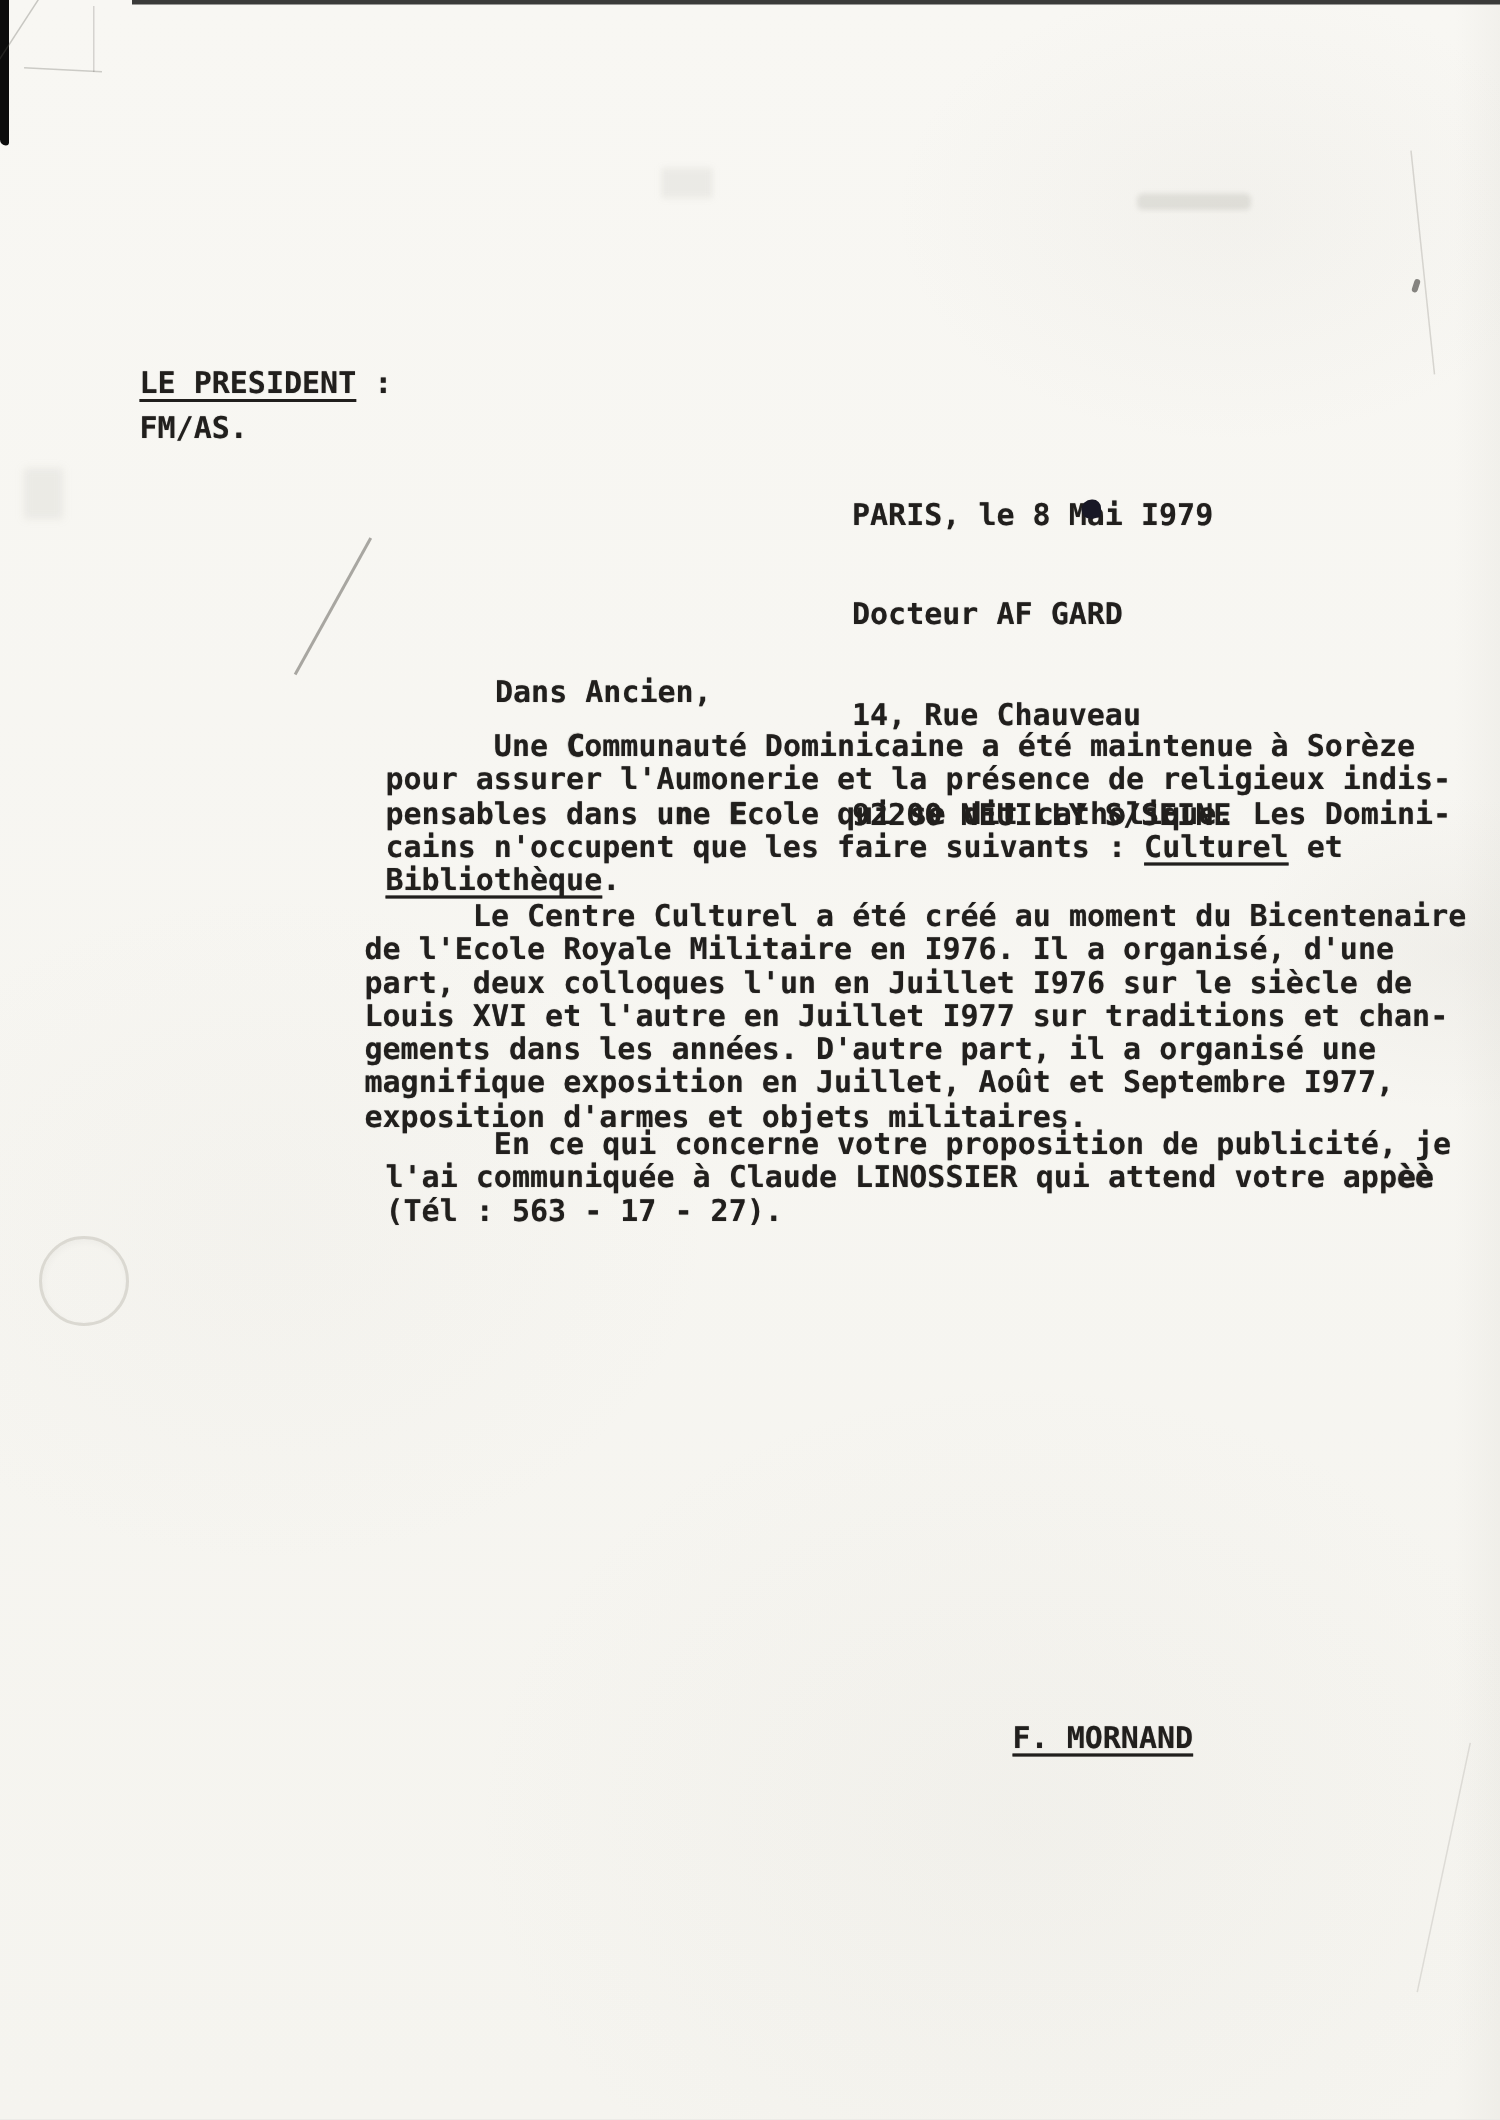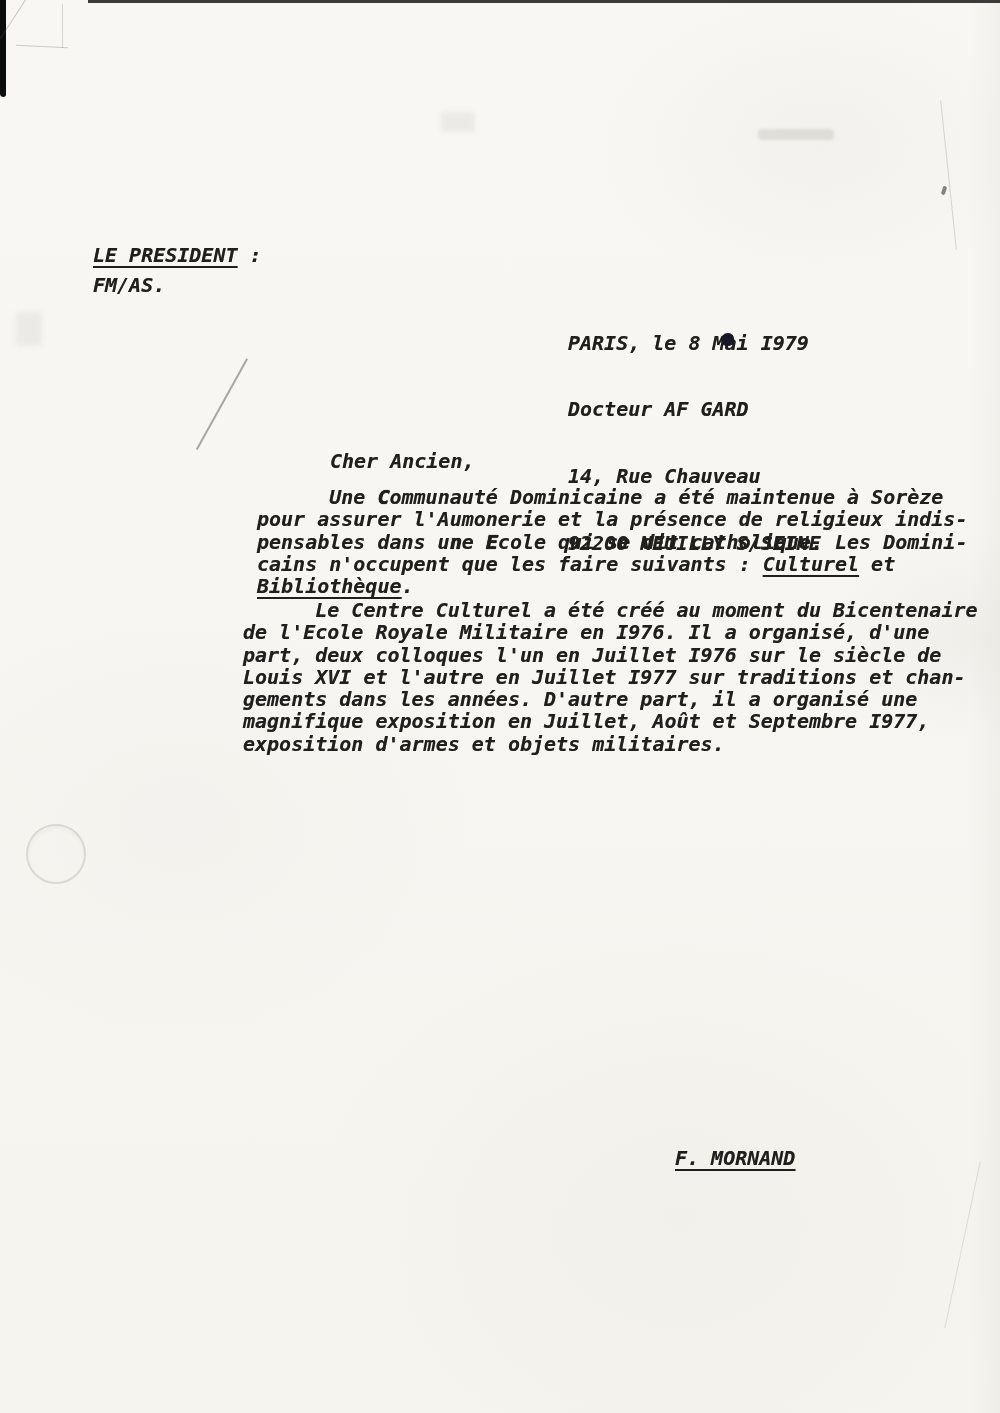--- a/index.html
+++ b/index.html
@@ -10,21 +10,20 @@
     margin: 0 auto;
     overflow: hidden;
     background:
       radial-gradient(ellipse 320px 220px at 82% 10%, rgba(196,192,184,0.10), transparent 70%),
       radial-gradient(ellipse 420px 320px at 18% 58%, rgba(203,199,191,0.07), transparent 70%),
       radial-gradient(ellipse 520px 420px at 68% 86%, rgba(198,195,187,0.09), transparent 70%),
       radial-gradient(ellipse 200px 150px at 97% 45%, rgba(190,186,178,0.12), transparent 70%),
       linear-gradient(to left, rgba(184,180,170,0.10), transparent 30px),
       linear-gradient(#f8f7f3, #f5f4ef);
     font-family: "DejaVu Sans Mono", "Liberation Mono", monospace;
-    font-style: italic;
     font-weight: bold;
     font-size: 20px;
     line-height: 22.3px;
     color: #211f1d;
   }
   .tw { position: absolute; white-space: pre; text-shadow: 0 0 0.6px rgba(33,31,29,0.55); }
   .seg.u, .u-inline {
     text-decoration: underline;
     text-decoration-thickness: 2px;
     text-underline-offset: 4px;
@@ -72,30 +71,33 @@
   <div class="tw" style="left:93px; top:274px;">FM/AS.</div>
 
   <div class="tw" style="left:568px; top:287px;">
     <div>PARIS, le 8 Mai I979</div>
     <div>Docteur AF GARD</div>
     <div>14, Rue Chauveau</div>
     <div>92200 NEUILLY S/SEINE</div>
   </div>
   <div class="ink-blot"></div>
 
-  <div class="tw" style="left:330px; top:450px;">Cher Ancien,</div>
+  <div class="tw" style="left:330px; top:450px;">Dans Ancien,</div>
 
   <div class="tw" style="left:257px; top:486px;"><span class="seg n">      Une </span><span class="seg o">C</span><span class="seg n">ommunauté Dominicaine a été maintenue à Sorèze
 pour assurer l'Aumonerie et la présence de religieux indis-
 pensables dans u</span><span class="seg o">n</span><span class="seg n">e </span><span class="seg o">E</span><span class="seg n">cole qui se dit catholique. Les Domini-
 cains n'occupent que les faire suivants : </span><span class="seg u">Culturel</span><span class="seg n"> et
 </span><span class="seg u">Bibliothèque</span><span class="seg n">.</span></div>
   <div class="tw" style="left:243px; top:599px;"><span class="seg n">      Le Centre Culturel a été créé au moment du Bicentenaire
 de l'Ecole Royale Militaire en I976. Il a organisé, d'une
 part, deux colloques l'un en Juillet I976 sur le siècle de
 Louis XVI et l'autre en Juillet I977 sur traditions et chan-
 gements dans les années. D'autre part, il a organisé une
 magnifique exposition en Juillet, Août et Septembre I977,
 exposition d'armes et objets militaires.</span></div>
+  <div class="tw" style="left:257px; top:751px;"><span class="seg n">      En ce qui concerne votre proposition de publicité, je
+l'ai communiquée à Claude LINOSSIER qui attend votre app</span><span class="seg o">èè</span><span class="seg n">
+(Tél : 563 - 17 - 27).</span></div>
 
   <div class="tw" style="left:675px; top:1118px;margin-top:29px;"><span class="u-inline">F. MORNAND</span></div>
 
 </div>
 
 </body></html>

